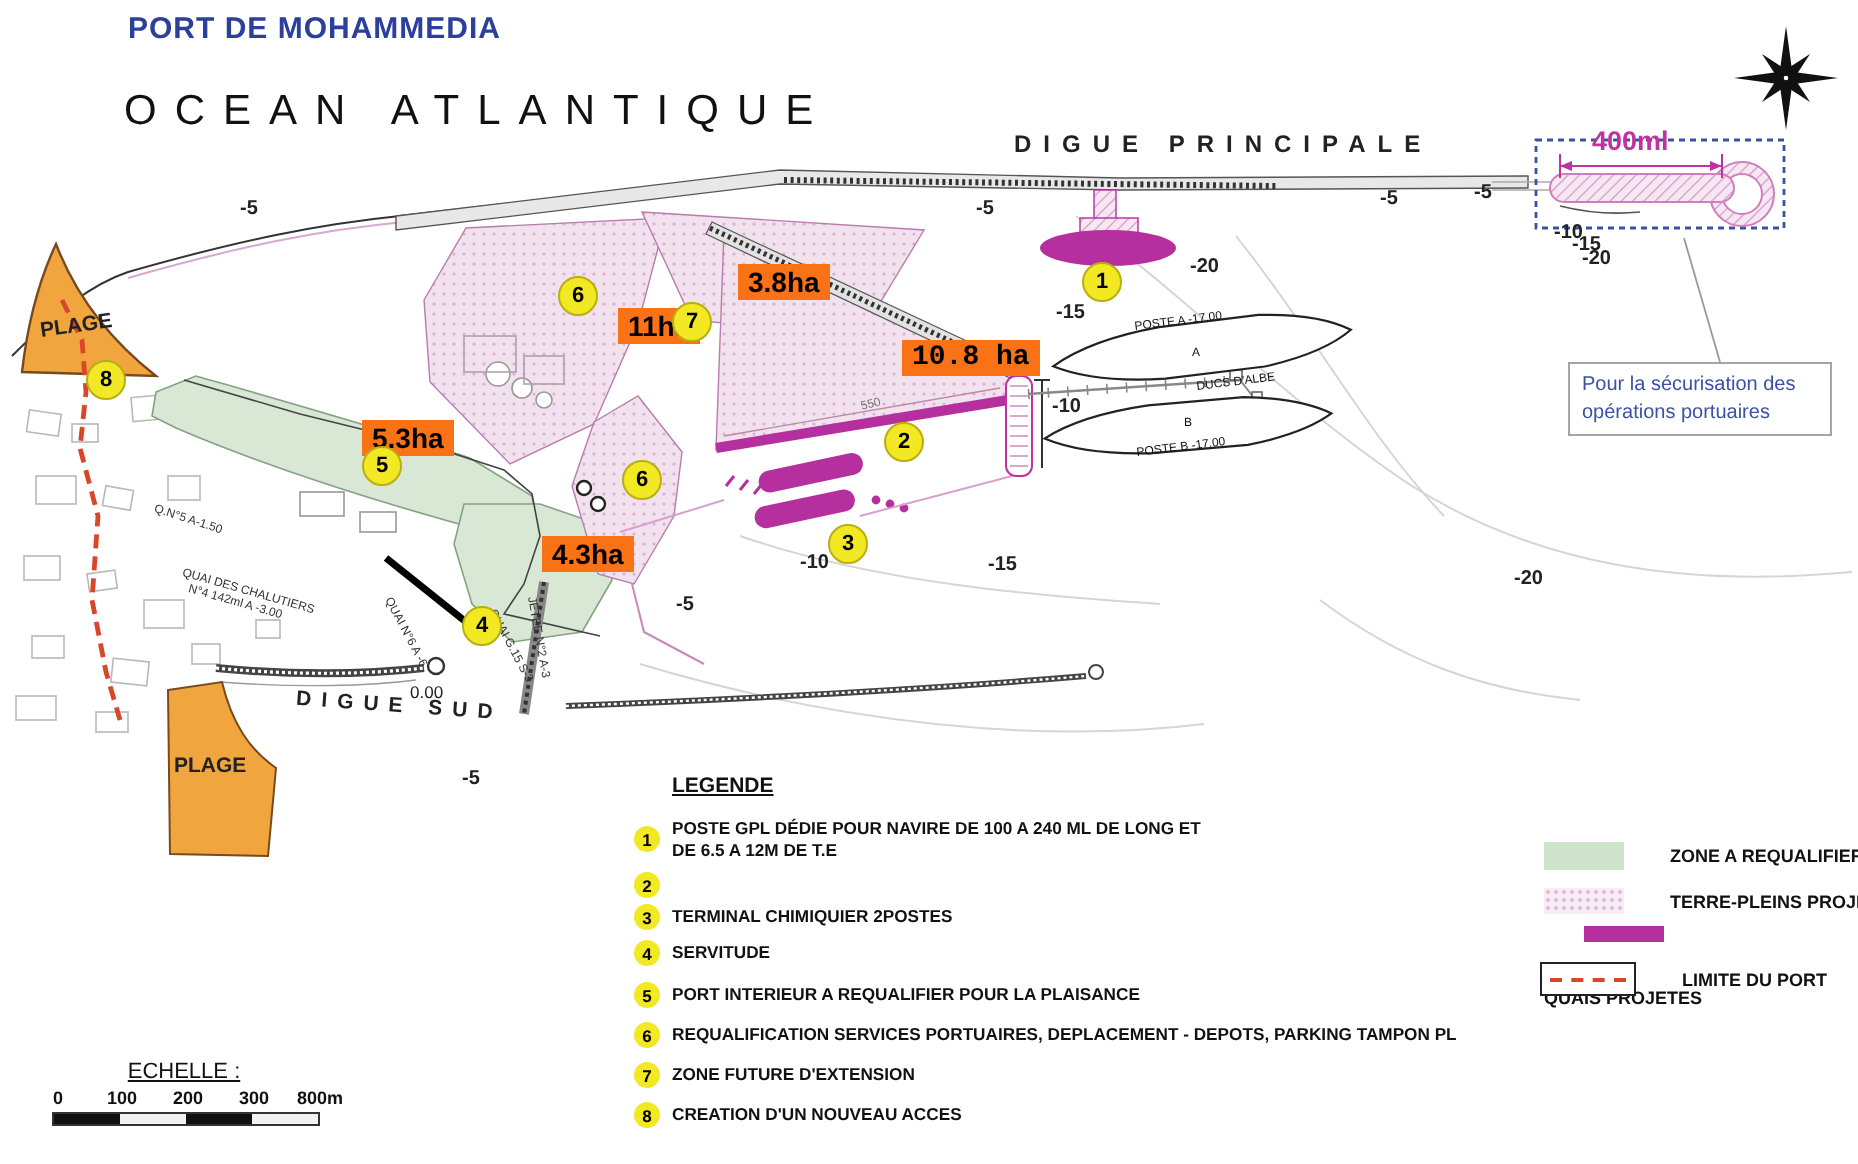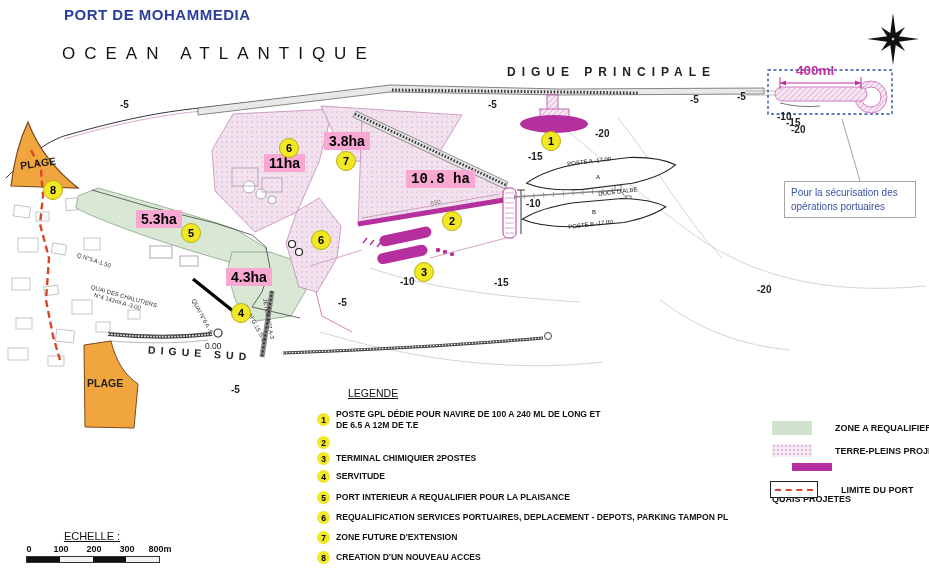--- a/index.html
+++ b/index.html
@@ -2,35 +2,35 @@
 <html><head>
 <meta charset="utf-8">
 <style>
   html,body{margin:0;padding:0;background:#fff;}
   body{width:929px;height:582px;position:relative;overflow:hidden;
        font-family:"Liberation Sans", sans-serif;}
   .abs{position:absolute;white-space:nowrap;}
   svg.base{position:absolute;left:0;top:0;z-index:1;}
   .txt{z-index:3;}
   .title{left:64px;top:6px;font-size:15px;font-weight:bold;color:#2b3f9b;letter-spacing:.5px;}
-  .ocean{left:62px;top:44px;font-size:17px;color:#111;letter-spacing:9px;font-weight:500;}
+  .ocean{left:62px;top:44px;font-size:21px;color:#111;letter-spacing:9px;font-weight:500;}
   .digue-p{left:507px;top:65px;font-size:12px;color:#222;letter-spacing:6px;font-weight:600;}
   .digue-s{left:148px;top:347px;font-size:10.5px;color:#222;letter-spacing:5px;font-weight:600;transform:rotate(4deg);}
   .plage{font-size:10.5px;font-weight:bold;color:#222;}
   .ext-label{left:796px;top:63px;font-size:13.5px;font-weight:600;color:#c2319f;z-index:4;}
-  .area-label{background:#f9a8d4;color:#000;font-weight:bold;font-size:14px;padding:1px 5px;z-index:3;line-height:1.15;}
+  .area-label{background:#f97316;color:#000;font-weight:bold;font-size:14px;padding:1px 5px;z-index:3;line-height:1.15;margin-left:45px;}
   .marker{width:18px;height:18px;border-radius:50%;background:#f2e824;border:1px solid #b9ae12;
           color:#000;font-weight:bold;font-size:11px;display:flex;align-items:center;justify-content:center;z-index:4;}
   .depth{font-size:10px;font-weight:600;color:#222;z-index:2;}
   .tiny{font-size:6px;color:#333;z-index:2;transform-origin:left top;}
   .ship-lbl{font-size:6px;color:#111;z-index:3;transform-origin:left top;}
   .callout{left:784px;top:181px;width:118px;background:#fff;border:1px solid #a5a5a5;
            padding:4px 6px;font-size:10px;color:#3a51a5;line-height:1.35;z-index:4;}
   .legend{left:317px;top:387px;z-index:3;width:470px;}
-  .legend-title{font-size:10.5px;font-weight:normal;text-decoration:underline;color:#111;margin-left:31px;}
+  .legend-title{font-size:10.5px;font-weight:bold;text-decoration:underline;color:#111;margin-left:19px;}
   .lrow{position:absolute;display:flex;align-items:center;gap:6px;}
   .lnum{flex:0 0 auto;width:13px;height:13px;border-radius:50%;background:#f2e824;color:#000;
         font-size:8.5px;font-weight:bold;display:flex;align-items:center;justify-content:center;}
   .ltext{font-size:8.6px;font-weight:bold;color:#111;line-height:1.25;}
   .key-row{position:absolute;display:flex;align-items:center;gap:23px;z-index:3;}
   .key-label{font-size:9px;font-weight:bold;color:#111;}
   .sw-green{width:40px;height:14px;background:#cfe2cc;}
   .sw-pink{width:40px;height:13px;background-color:#f7ebf5;
            background-image:radial-gradient(#e0bcd8 1px, transparent 1px);background-size:4px 4px;}
   .sw-mag{width:40px;height:8px;background:#b5309e;}

